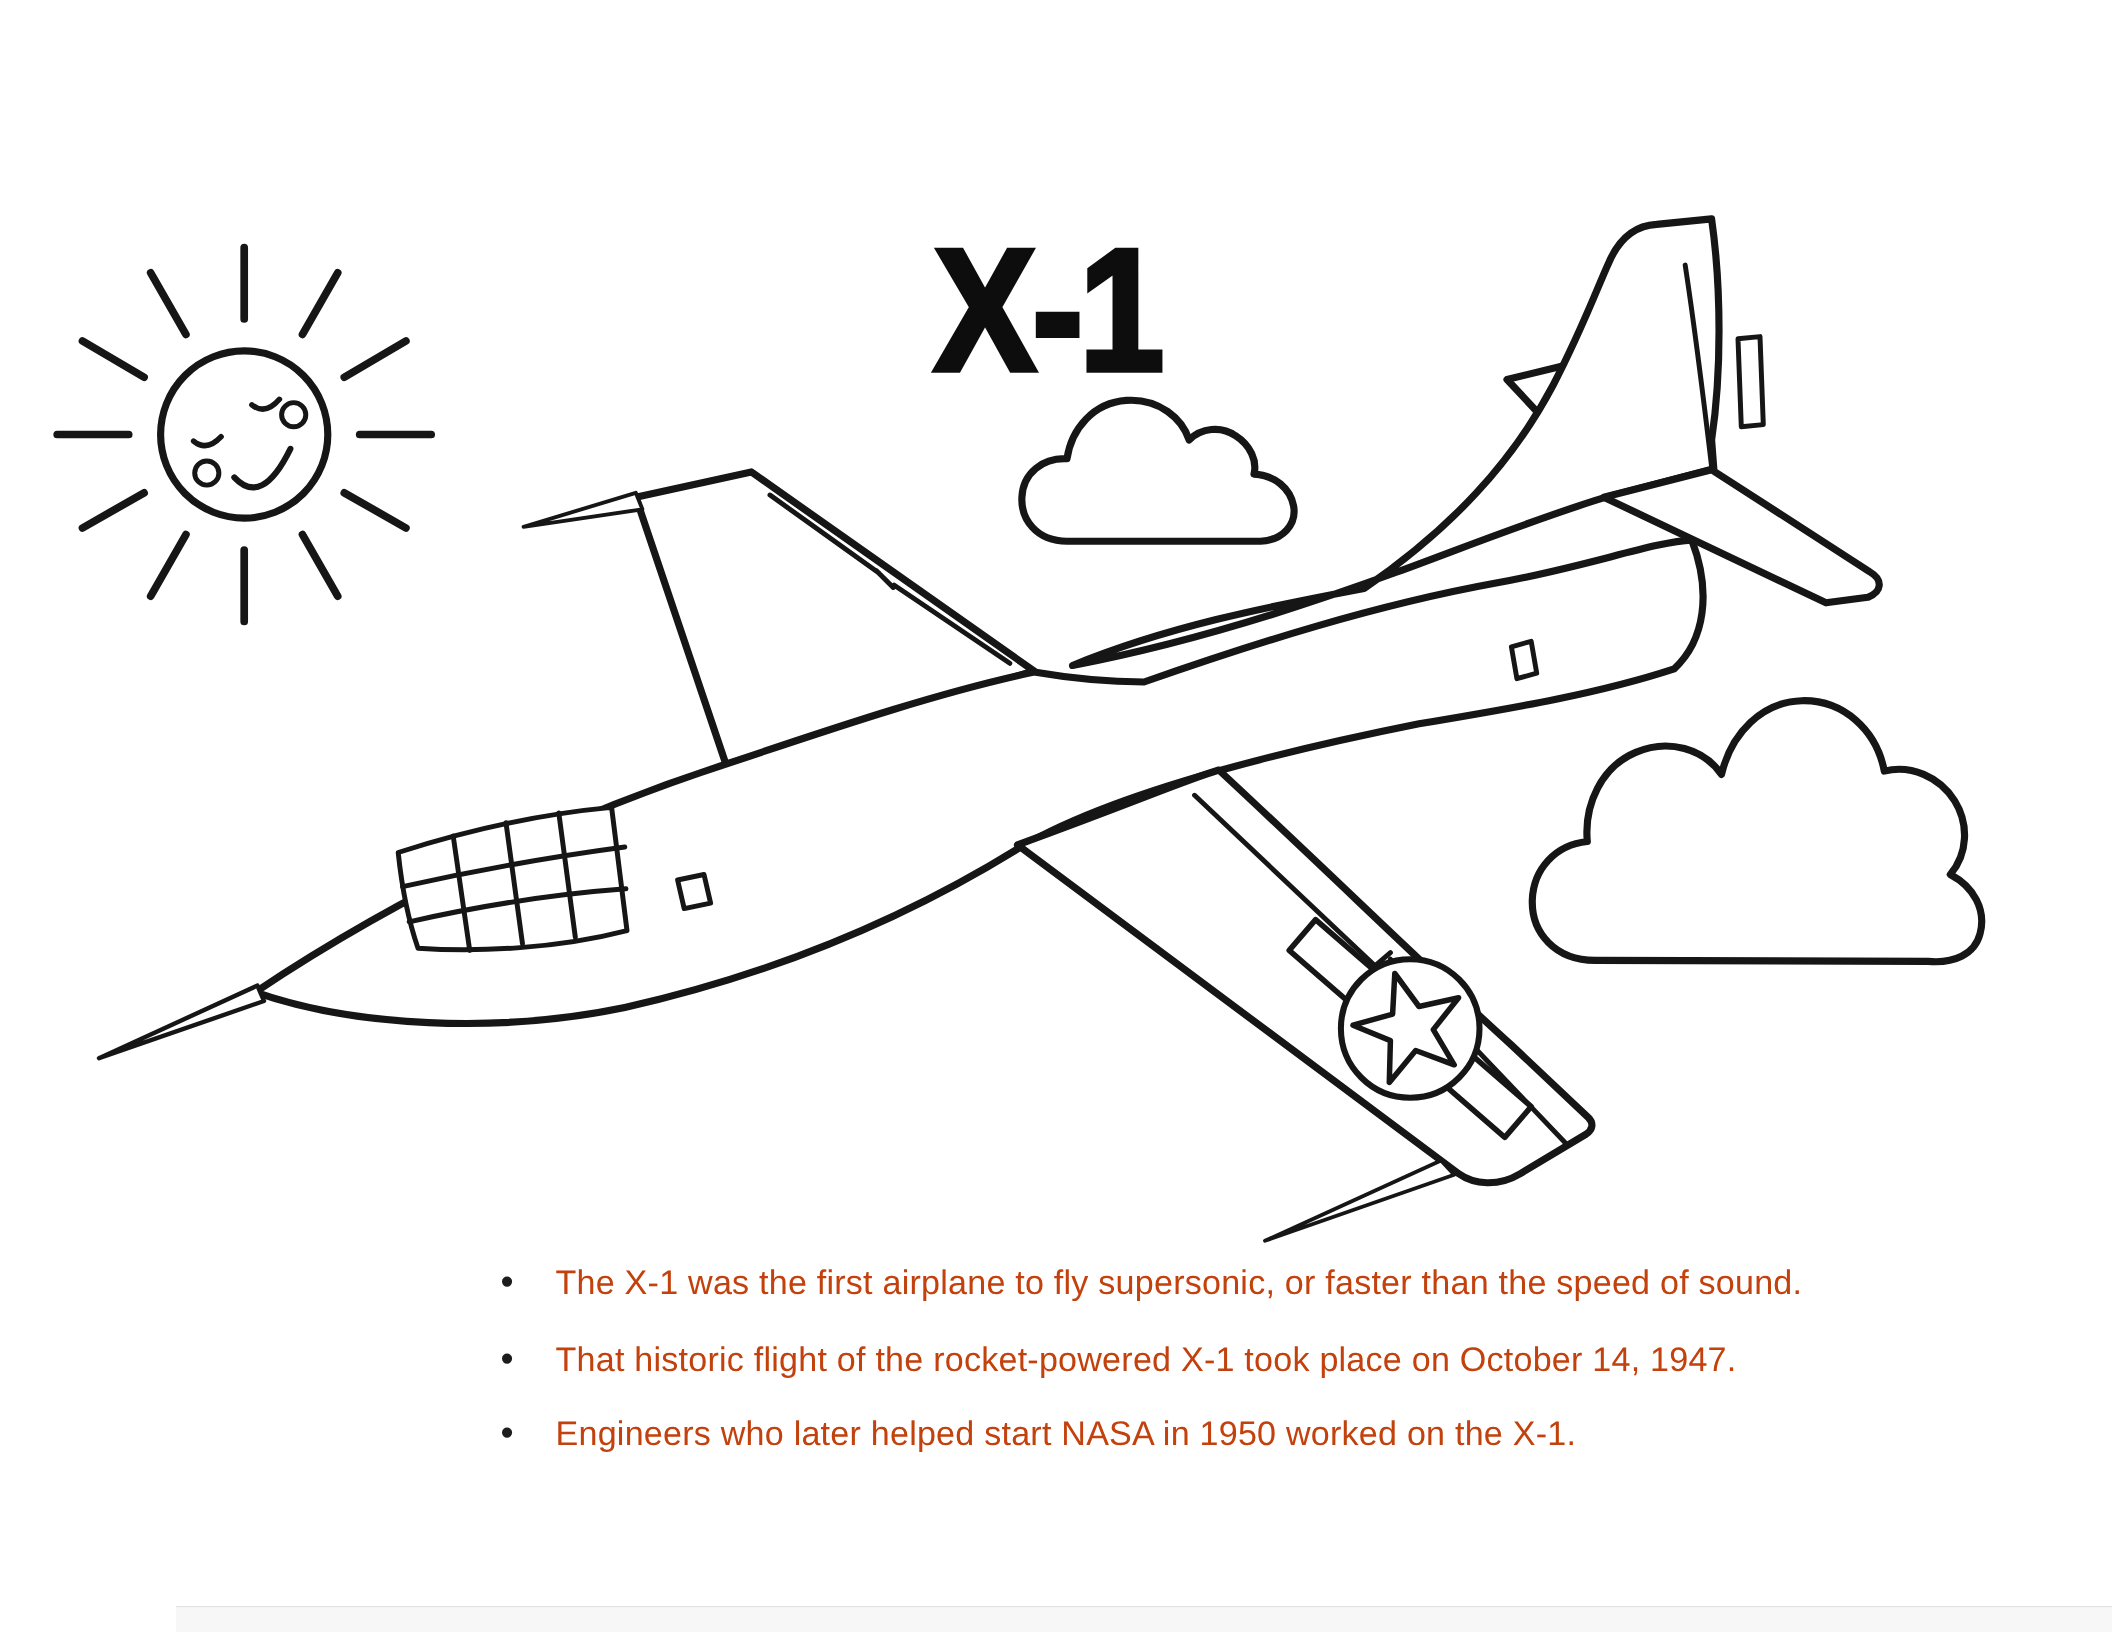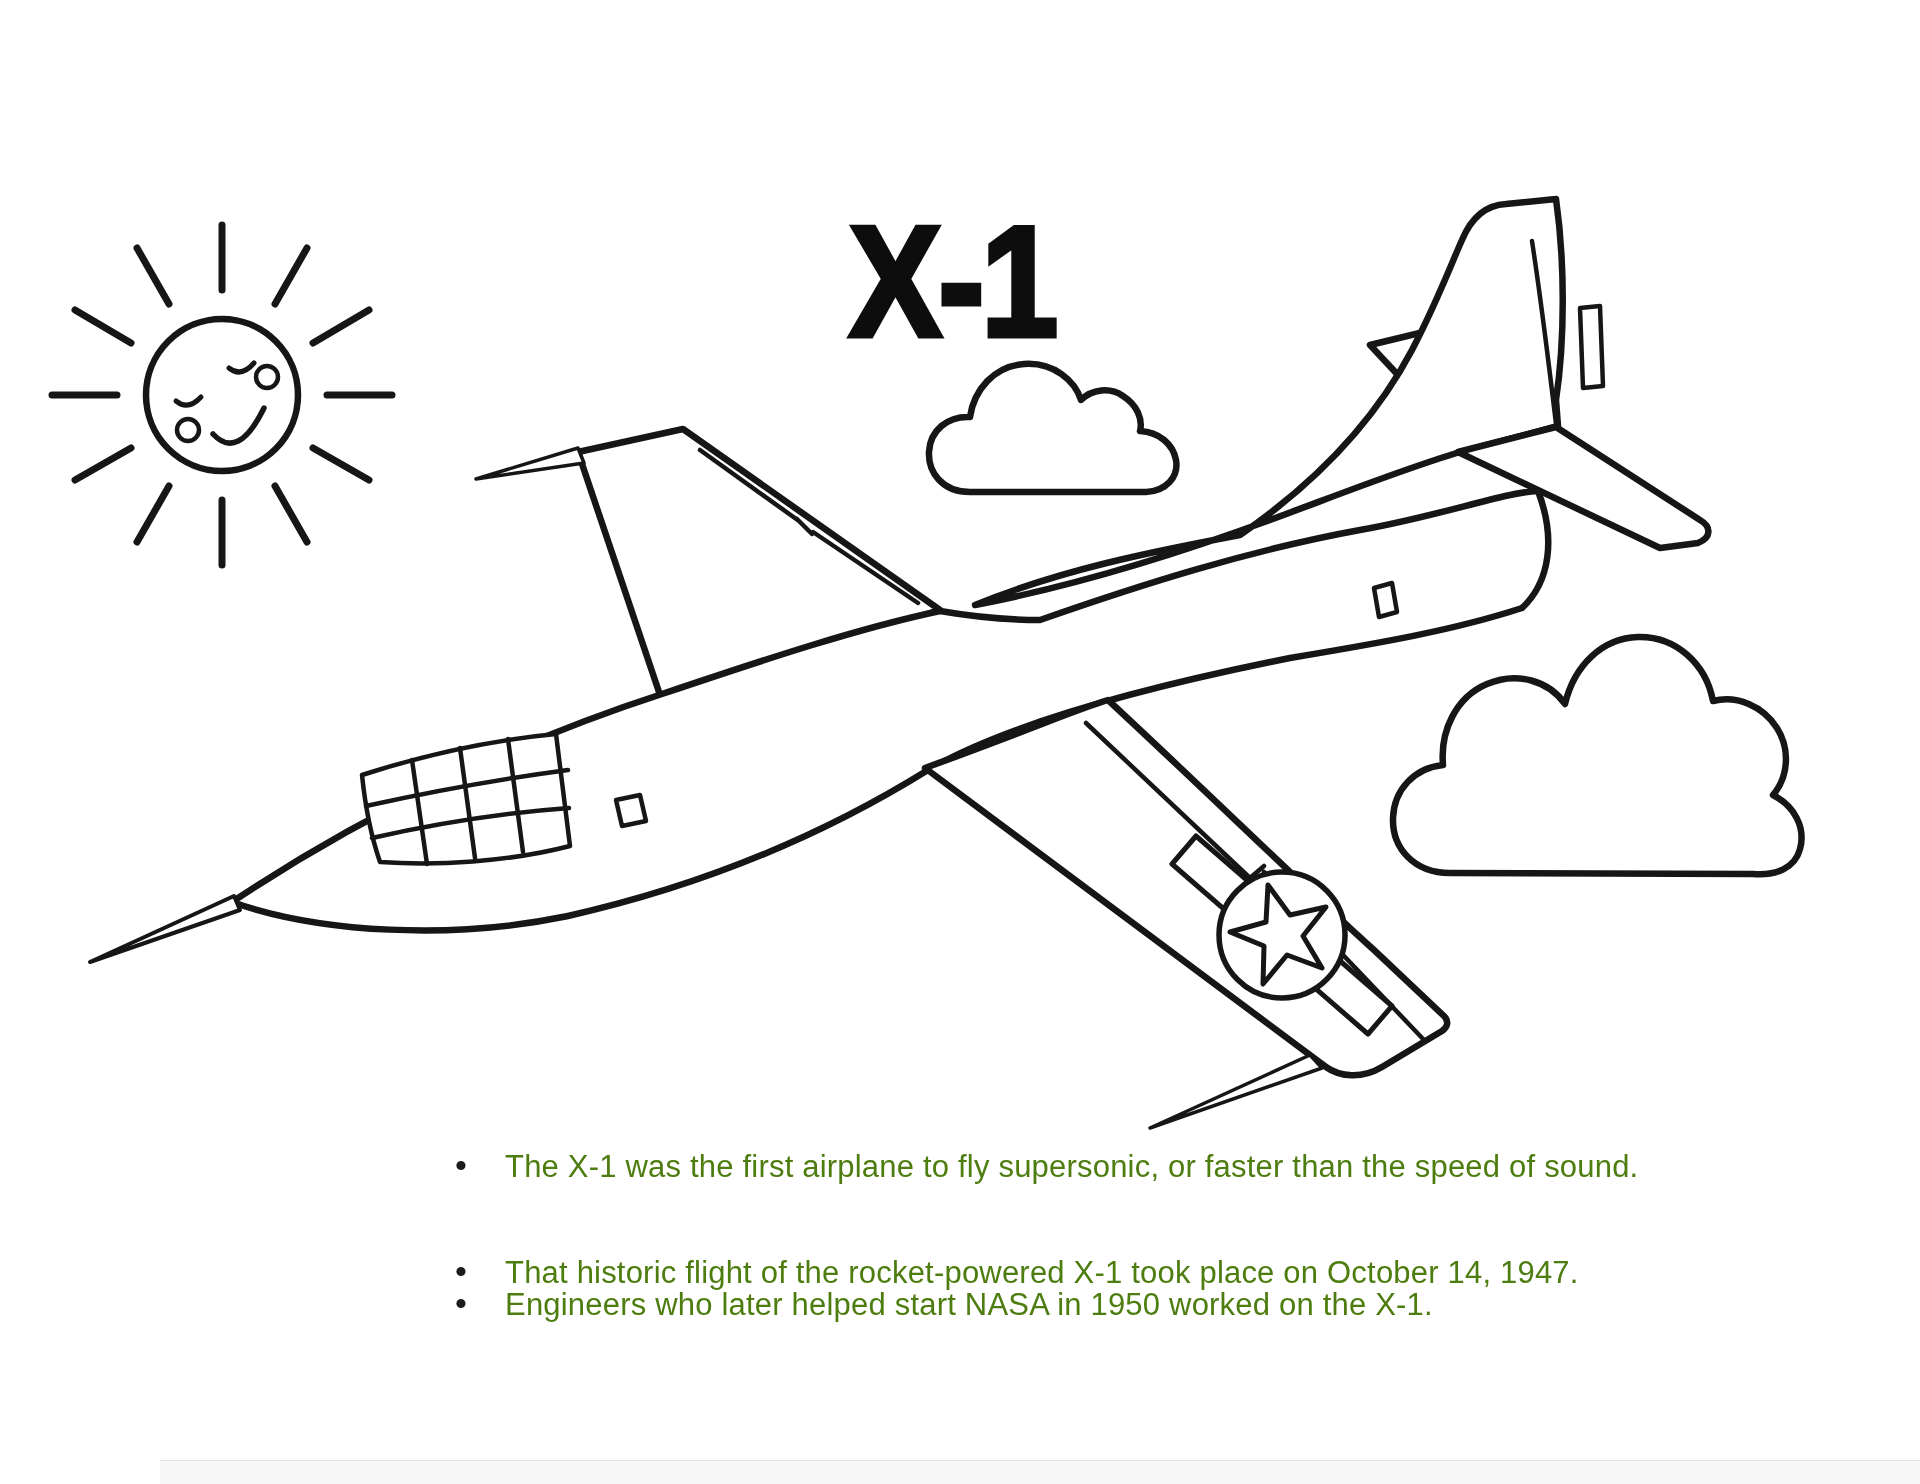--- a/index.html
+++ b/index.html
@@ -2,21 +2,21 @@
 <html><head>
 <meta charset="utf-8">
 <style>
   html,body{margin:0;padding:0;background:#ffffff;}
   body{width:1920px;height:1484px;position:relative;overflow:hidden;
        font-family:"Liberation Sans","DejaVu Sans",sans-serif;color:#1c1c1c;}
   #scene{position:absolute;left:0;top:0;width:1920px;height:1484px;}
   .facts{position:absolute;left:455px;top:0;width:1300px;margin:0;padding:0;list-style:none;}
   .facts li{position:absolute;left:0;white-space:nowrap;}
   .facts .dot{display:inline-block;width:50px;font-size:34px;color:#1c1c1c;}
-  .facts .fact-text{font-size:31px;letter-spacing:0.2px;color:#4d7c0f;}
+  .facts .fact-text{font-size:31px;letter-spacing:0.2px;color:#c2410c;}
   .page-edge{position:absolute;left:160px;right:0;top:1460px;height:24px;
              background:#f7f7f7;border-top:1px solid #e2e2e2;}
   .title-text{font-family:"Liberation Sans","DejaVu Sans",sans-serif;
               font-weight:700;font-size:158px;letter-spacing:-4px;}
 </style>
 </head>
 <body>
 
 <svg id="scene" viewBox="0 0 1920 1484" xmlns="http://www.w3.org/2000/svg">
 
@@ -112,21 +112,21 @@
     <path stroke-width="4.5" d="M616,800 L640,795 L646,821 L622,826 Z"></path>
     <path stroke-width="4.5" d="M1374,588 L1392,583 L1397,612 L1379,617 Z"></path>
   </g>
 
 </svg>
 
 <ul class="facts">
   <li style="top:1146px;">
     <span class="dot">•</span><span class="fact-text">The X-1 was the first airplane to fly supersonic, or faster than the speed of sound.</span>
   </li>
-  <li style="top:1252px;">
+  <li style="top:1216px;">
     <span class="dot">•</span><span class="fact-text">That historic flight of the rocket-powered X-1 took place on October 14, 1947.</span>
   </li>
   <li style="top:1284px;">
     <span class="dot">•</span><span class="fact-text">Engineers who later helped start NASA in 1950 worked on the X-1.</span>
   </li>
 </ul>
 
 <div class="page-edge"></div>
 
 </body></html>

